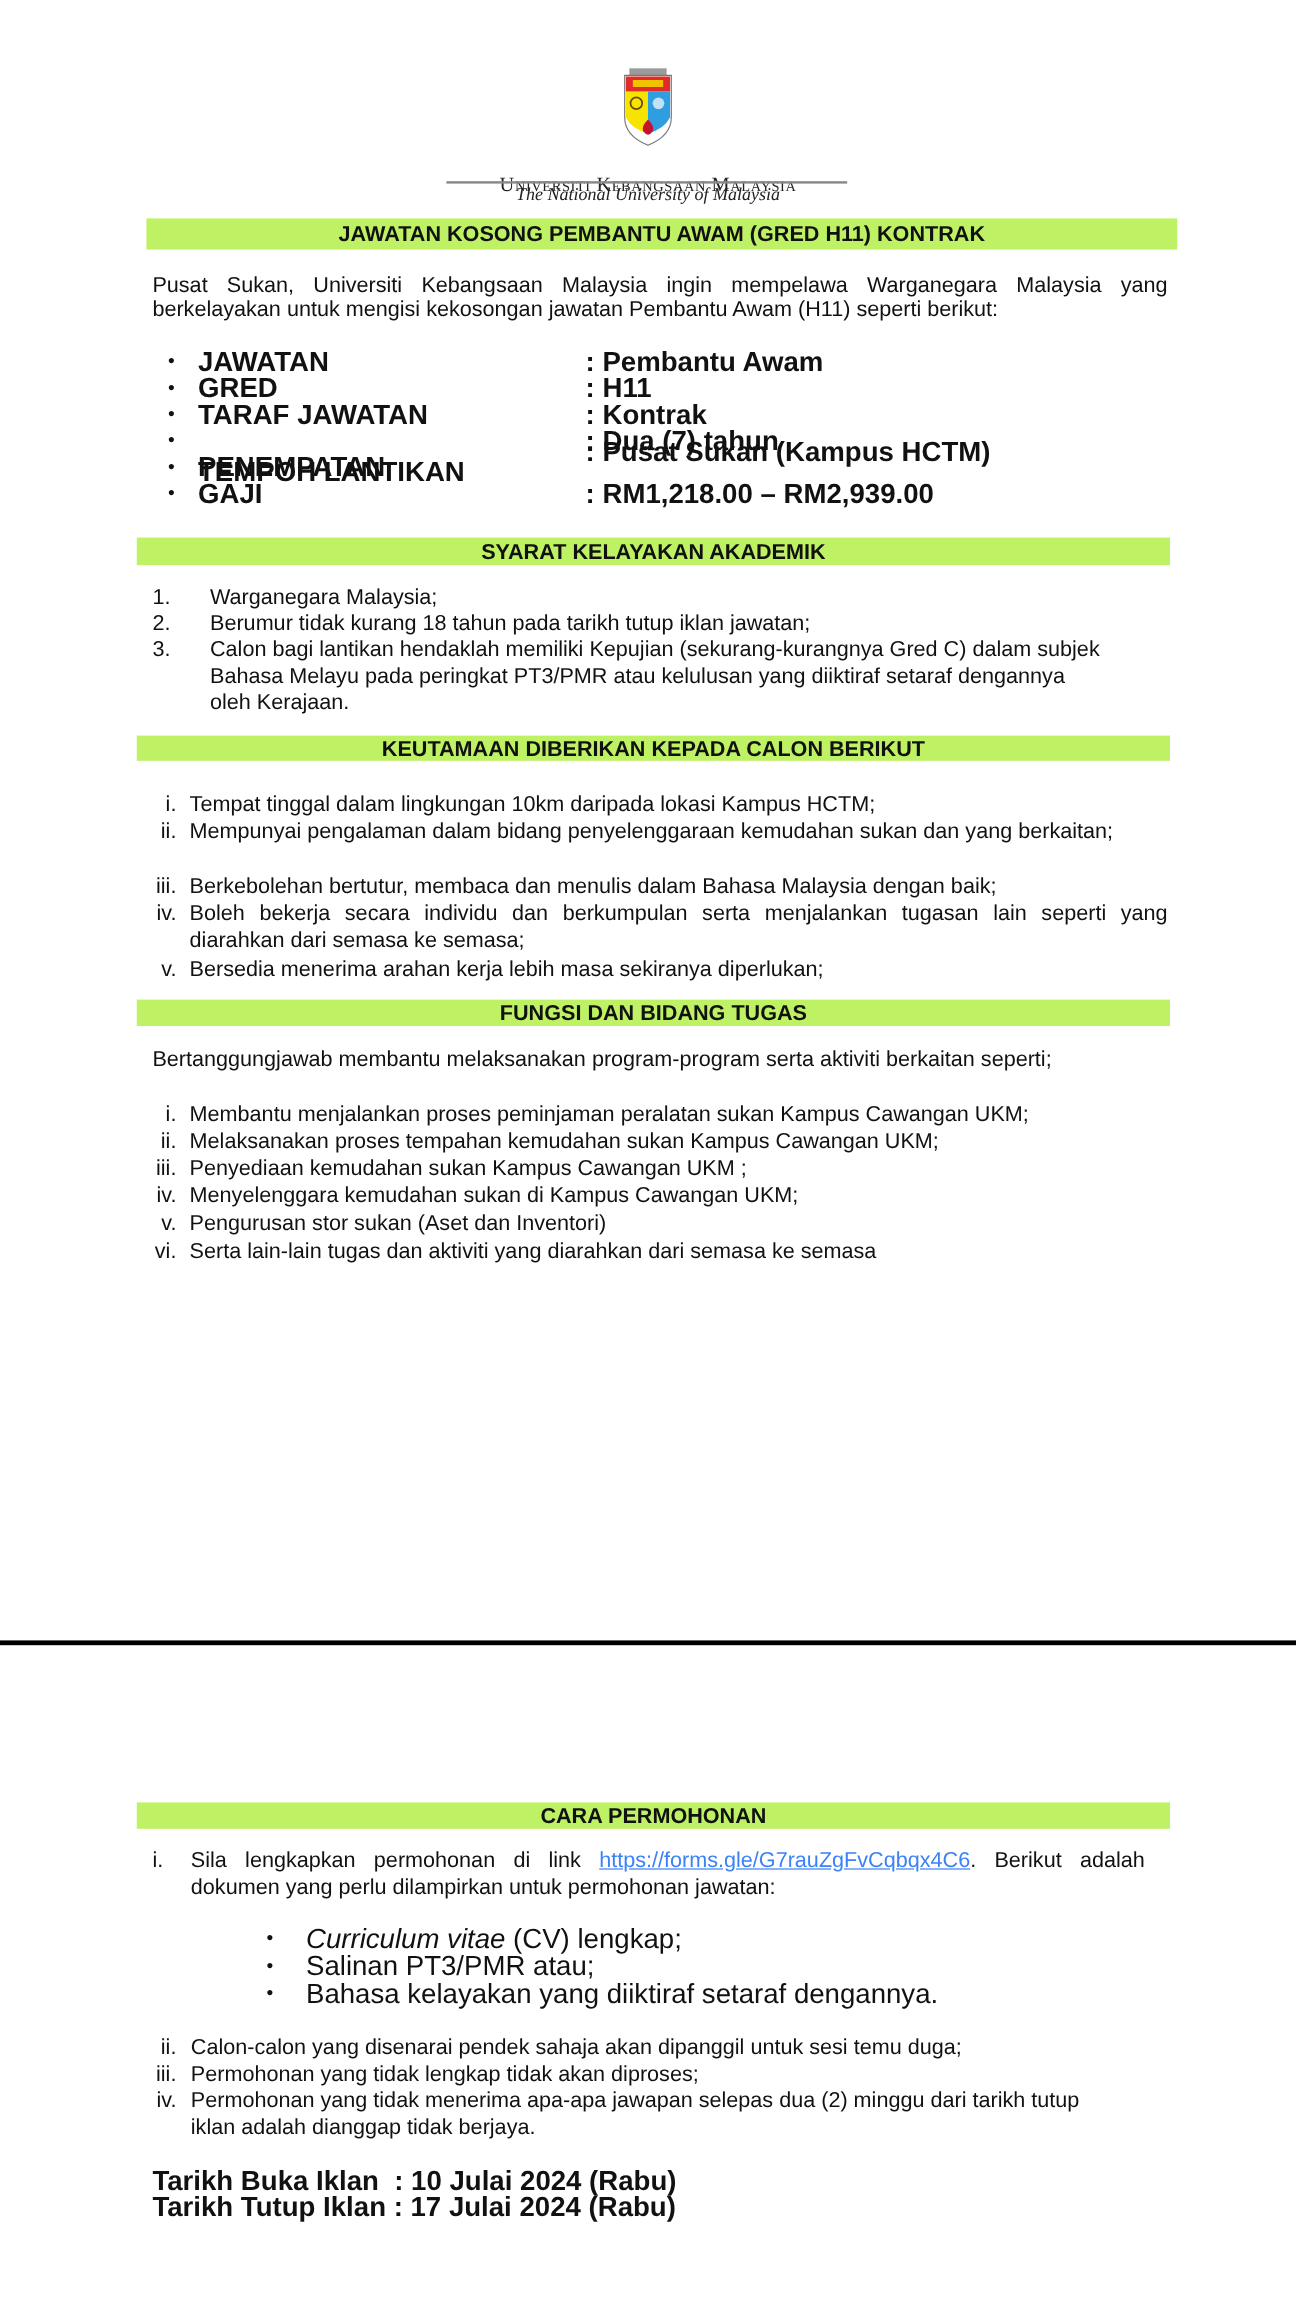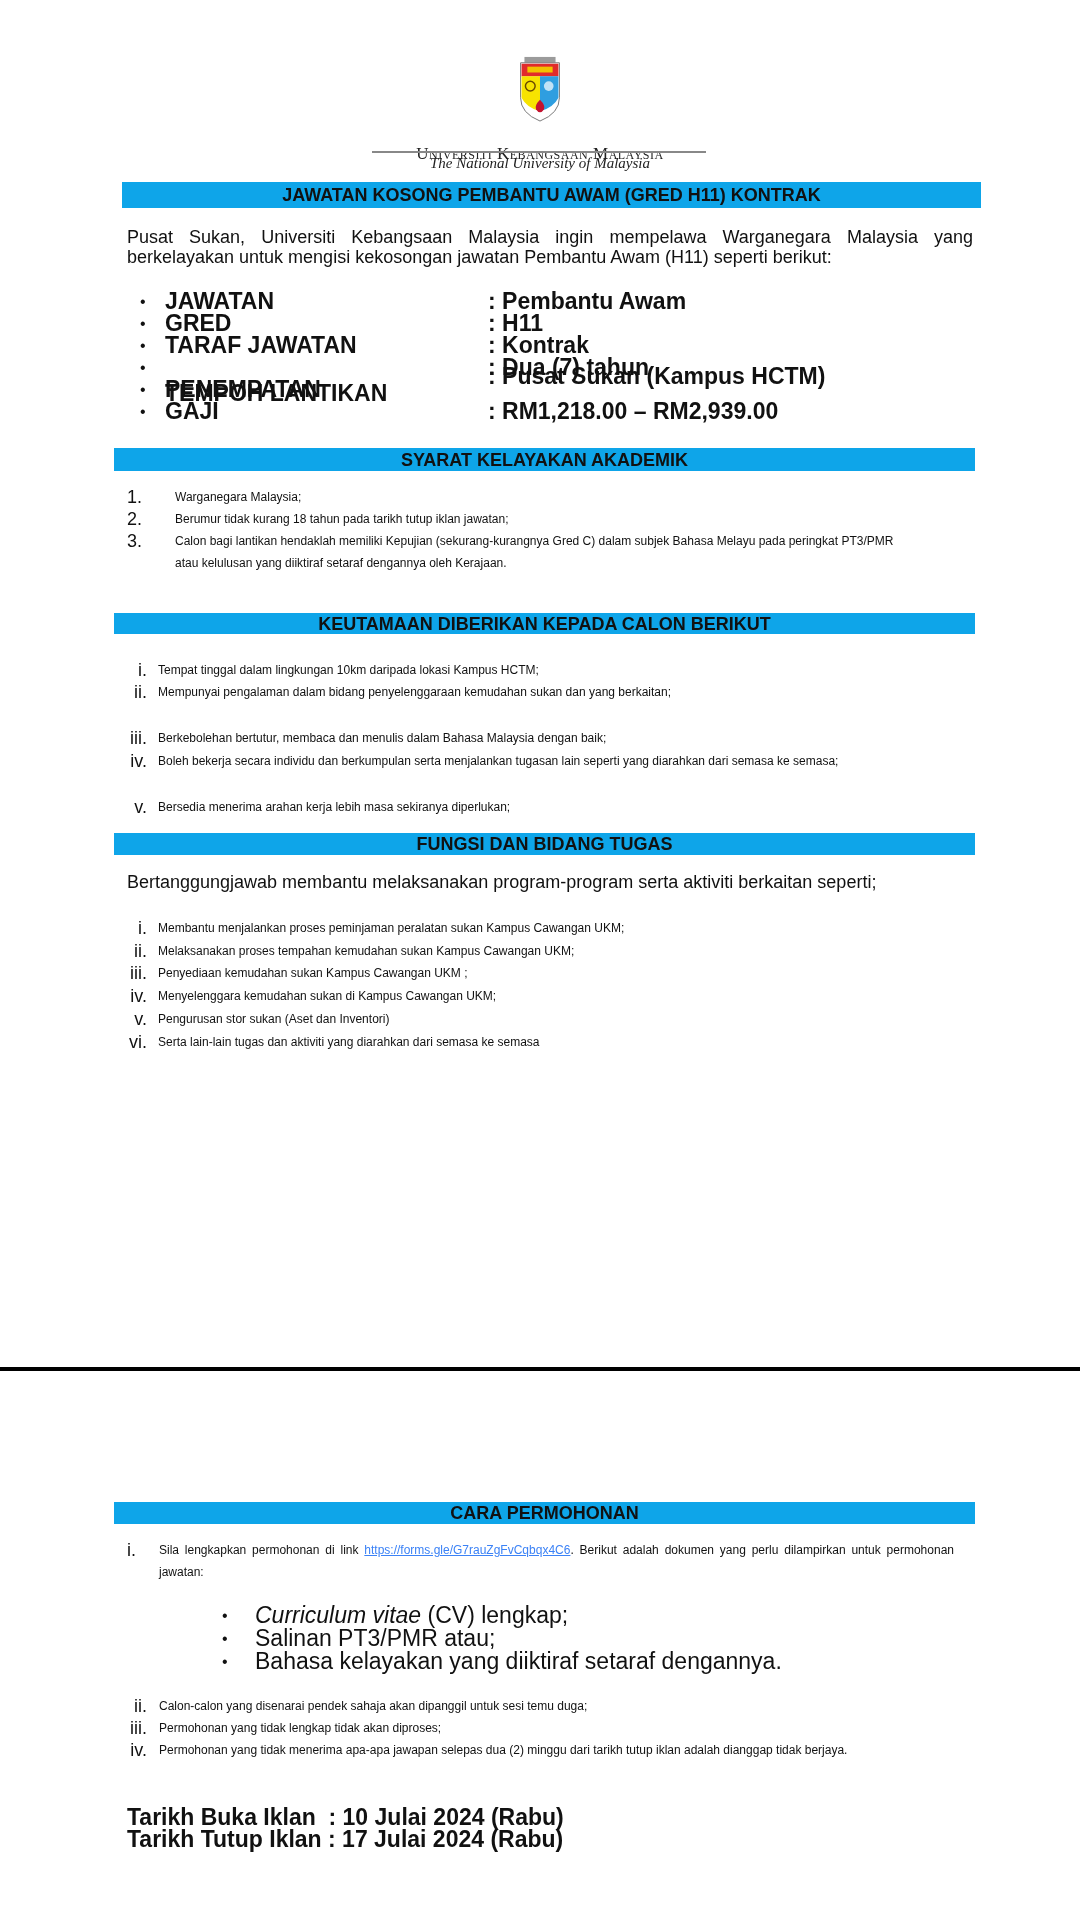--- a/index.html
+++ b/index.html
@@ -15,29 +15,29 @@
       font-family: "Liberation Serif", serif; font-size: 17px; letter-spacing: 0.5px; color: #222;
       font-variant: small-caps;
       margin-top: 24px;
     }
     .uni-rule { position: absolute; left: 372px; top: 151px; width: 334px; height: 2px; background: #888; }
     .uni-sub {
       position: absolute; left: 370px; top: 155px; width: 340px; text-align: center;
       font-family: "Liberation Serif", serif; font-style: italic; font-size: 15px; color: #222;
     }
     .bar {
-      position: absolute; background: #0ea5e9; height: 26px;
+      position: absolute; background: #bef264; height: 26px;
       font-weight: bold; font-size: 18px; text-align: center; line-height: 27px; color: #111;
     }
     .para { position: absolute; font-size: 18px; line-height: 20px; text-align: justify; }
     .row { position: absolute; font-size: 23px; line-height: 22px; }
     .bullet { position: absolute; font-size: 16px; }
     .bold { font-weight: bold; }
     .marker { position: absolute; text-align: right; font-size: 18px; line-height: 22px; }
-    .item { position: absolute; font-size: 12px; line-height: 22px; text-align: justify; }
+    .item { position: absolute; font-size: 18px; line-height: 22px; text-align: justify; }
     .divider { position: absolute; left: 0; top: 1367px; width: 1080px; height: 4px; background: #000; }
     a.link { color: #3b82f6; }
     .ital { font-style: italic; }
   </style>
 </head>
 <body>
 
 <div class="abs logo-wrap">
   <svg class="crest" width="48" height="70" viewBox="0 0 48 70">
     <rect x="8" y="2" width="32" height="6" fill="#9b9b9b"></rect>

